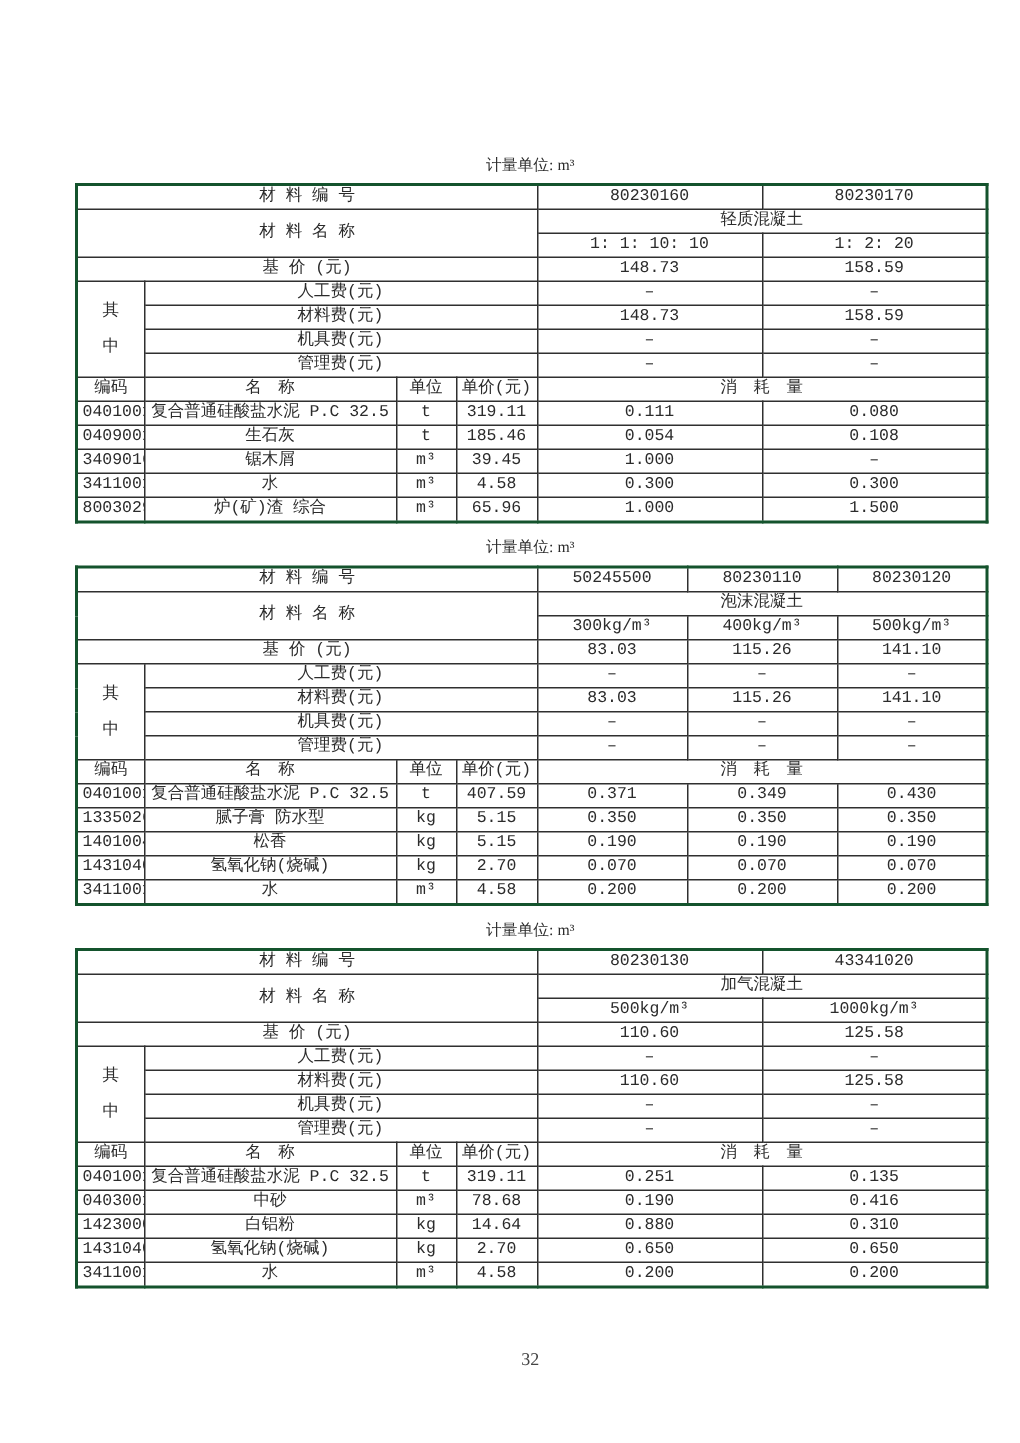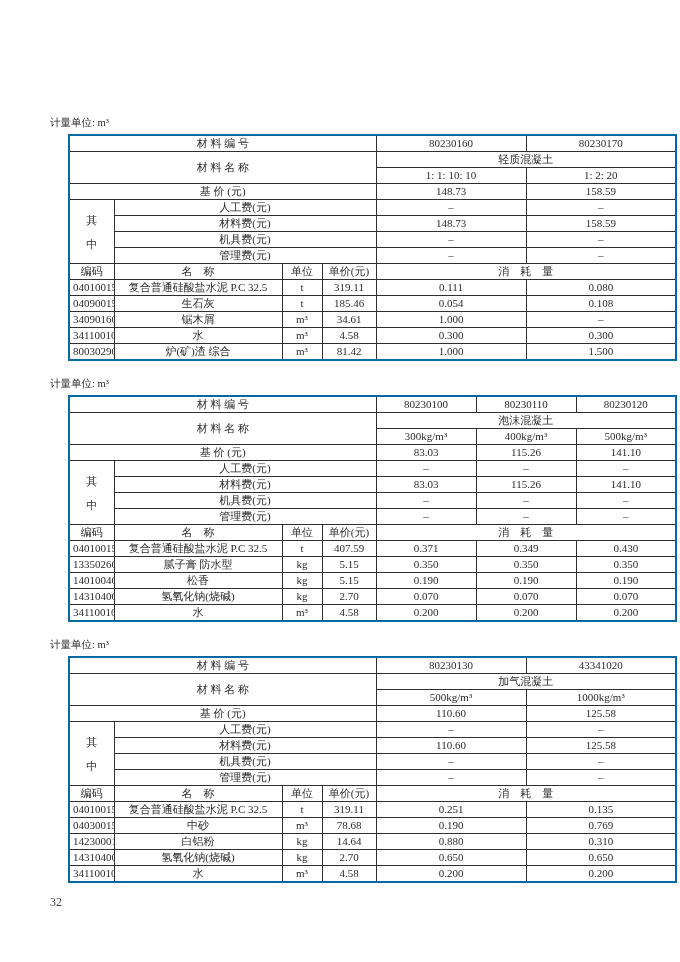--- a/index.html
+++ b/index.html
@@ -2,38 +2,38 @@
 <html><head>
 <meta charset="utf-8">
 <style>
   html,body{margin:0;padding:0;}
   body{
     width:680px;height:962px;background:#ffffff;overflow:hidden;
     font-family:"Liberation Serif","DejaVu Serif",serif;color:#262626;
   }
   .content{padding-top:100px;padding-left:50px;width:607px;}
   .unit-note{
-    text-align:left;font-size:10.5px;line-height:13px;margin:16px 0 5px 0;
+    text-align:center;font-size:10.5px;line-height:13px;margin:4px 0 5px 0;
     color:#2b2b2b;
   }
   table.price{
     border-collapse:collapse;table-layout:fixed;width:607px;
-    border:2px solid #0369a1;margin:0 0 10px 18px;font-size:11px;color:#2b2b2b;
+    border:2px solid #14532d;margin:0 0 10px 0;font-size:11px;color:#2b2b2b;font-family:Liberation Mono, monospace;
   }
   table.price td{
     border:1px solid #2f2f2f;height:15px;line-height:15px;padding:0 3px;
     text-align:center;overflow:hidden;white-space:nowrap;
   }
   td.name-data{text-align:left;padding-left:7px;}
   td.among{padding:0;}
   .among div{line-height:16px;height:16px;}
   .among .gap{height:8px;line-height:8px;}
   col.c-code{width:45px;} col.c-name{width:168px;} col.c-unit{width:40px;}
   col.c-price{width:54px;} col.c-d2{width:150px;} col.c-d3{width:100px;}
-  .page-number{margin-top:12px;text-align:left;font-size:12px;color:#444;}
+  .page-number{margin-top:40px;text-align:center;font-size:12px;color:#444;}
 </style>
 </head>
 <body>
 
 <div class="content">
 
   <div class="unit-note">计量单位: m³</div>
   <table class="price">
     <colgroup>
         <col class="c-code">
@@ -107,58 +107,58 @@
       <td class="name-data">生石灰</td>
       <td>t</td>
       <td>185.46</td>
       <td>0.054</td>
       <td>0.108</td>
     </tr>
     <tr>
       <td>34090160</td>
       <td class="name-data">锯木屑</td>
       <td>m³</td>
-      <td>34.61</td>
+      <td>39.45</td>
       <td>1.000</td>
       <td>–</td>
     </tr>
     <tr>
       <td>34110010</td>
       <td class="name-data">水</td>
       <td>m³</td>
       <td>4.58</td>
       <td>0.300</td>
       <td>0.300</td>
     </tr>
     <tr>
       <td>80030290</td>
       <td class="name-data">炉(矿)渣 综合</td>
       <td>m³</td>
-      <td>81.42</td>
+      <td>65.96</td>
       <td>1.000</td>
       <td>1.500</td>
     </tr>
   </tbody>
     </table>
 
   <div class="unit-note">计量单位: m³</div>
   <table class="price">
     <colgroup>
         <col class="c-code">
         <col class="c-name">
         <col class="c-unit">
         <col class="c-price">
         <col class="c-d3">
         <col class="c-d3">
         <col class="c-d3">
       </colgroup>
     <tbody>
         <tr>
       <td colspan="4">材 料 编 号</td>
-      <td>80230100</td>
+      <td>50245500</td>
       <td>80230110</td>
       <td>80230120</td>
     </tr>
     <tr>
       <td colspan="4" rowspan="2">材 料 名 称</td>
       <td colspan="3">泡沫混凝土</td>
     </tr>
     <tr>
       <td>300kg/m³</td>
       <td>400kg/m³</td>
@@ -322,21 +322,21 @@
       <td>319.11</td>
       <td>0.251</td>
       <td>0.135</td>
     </tr>
     <tr>
       <td>04030015</td>
       <td class="name-data">中砂</td>
       <td>m³</td>
       <td>78.68</td>
       <td>0.190</td>
-      <td>0.769</td>
+      <td>0.416</td>
     </tr>
     <tr>
       <td>14230001</td>
       <td class="name-data">白铝粉</td>
       <td>kg</td>
       <td>14.64</td>
       <td>0.880</td>
       <td>0.310</td>
     </tr>
     <tr>

